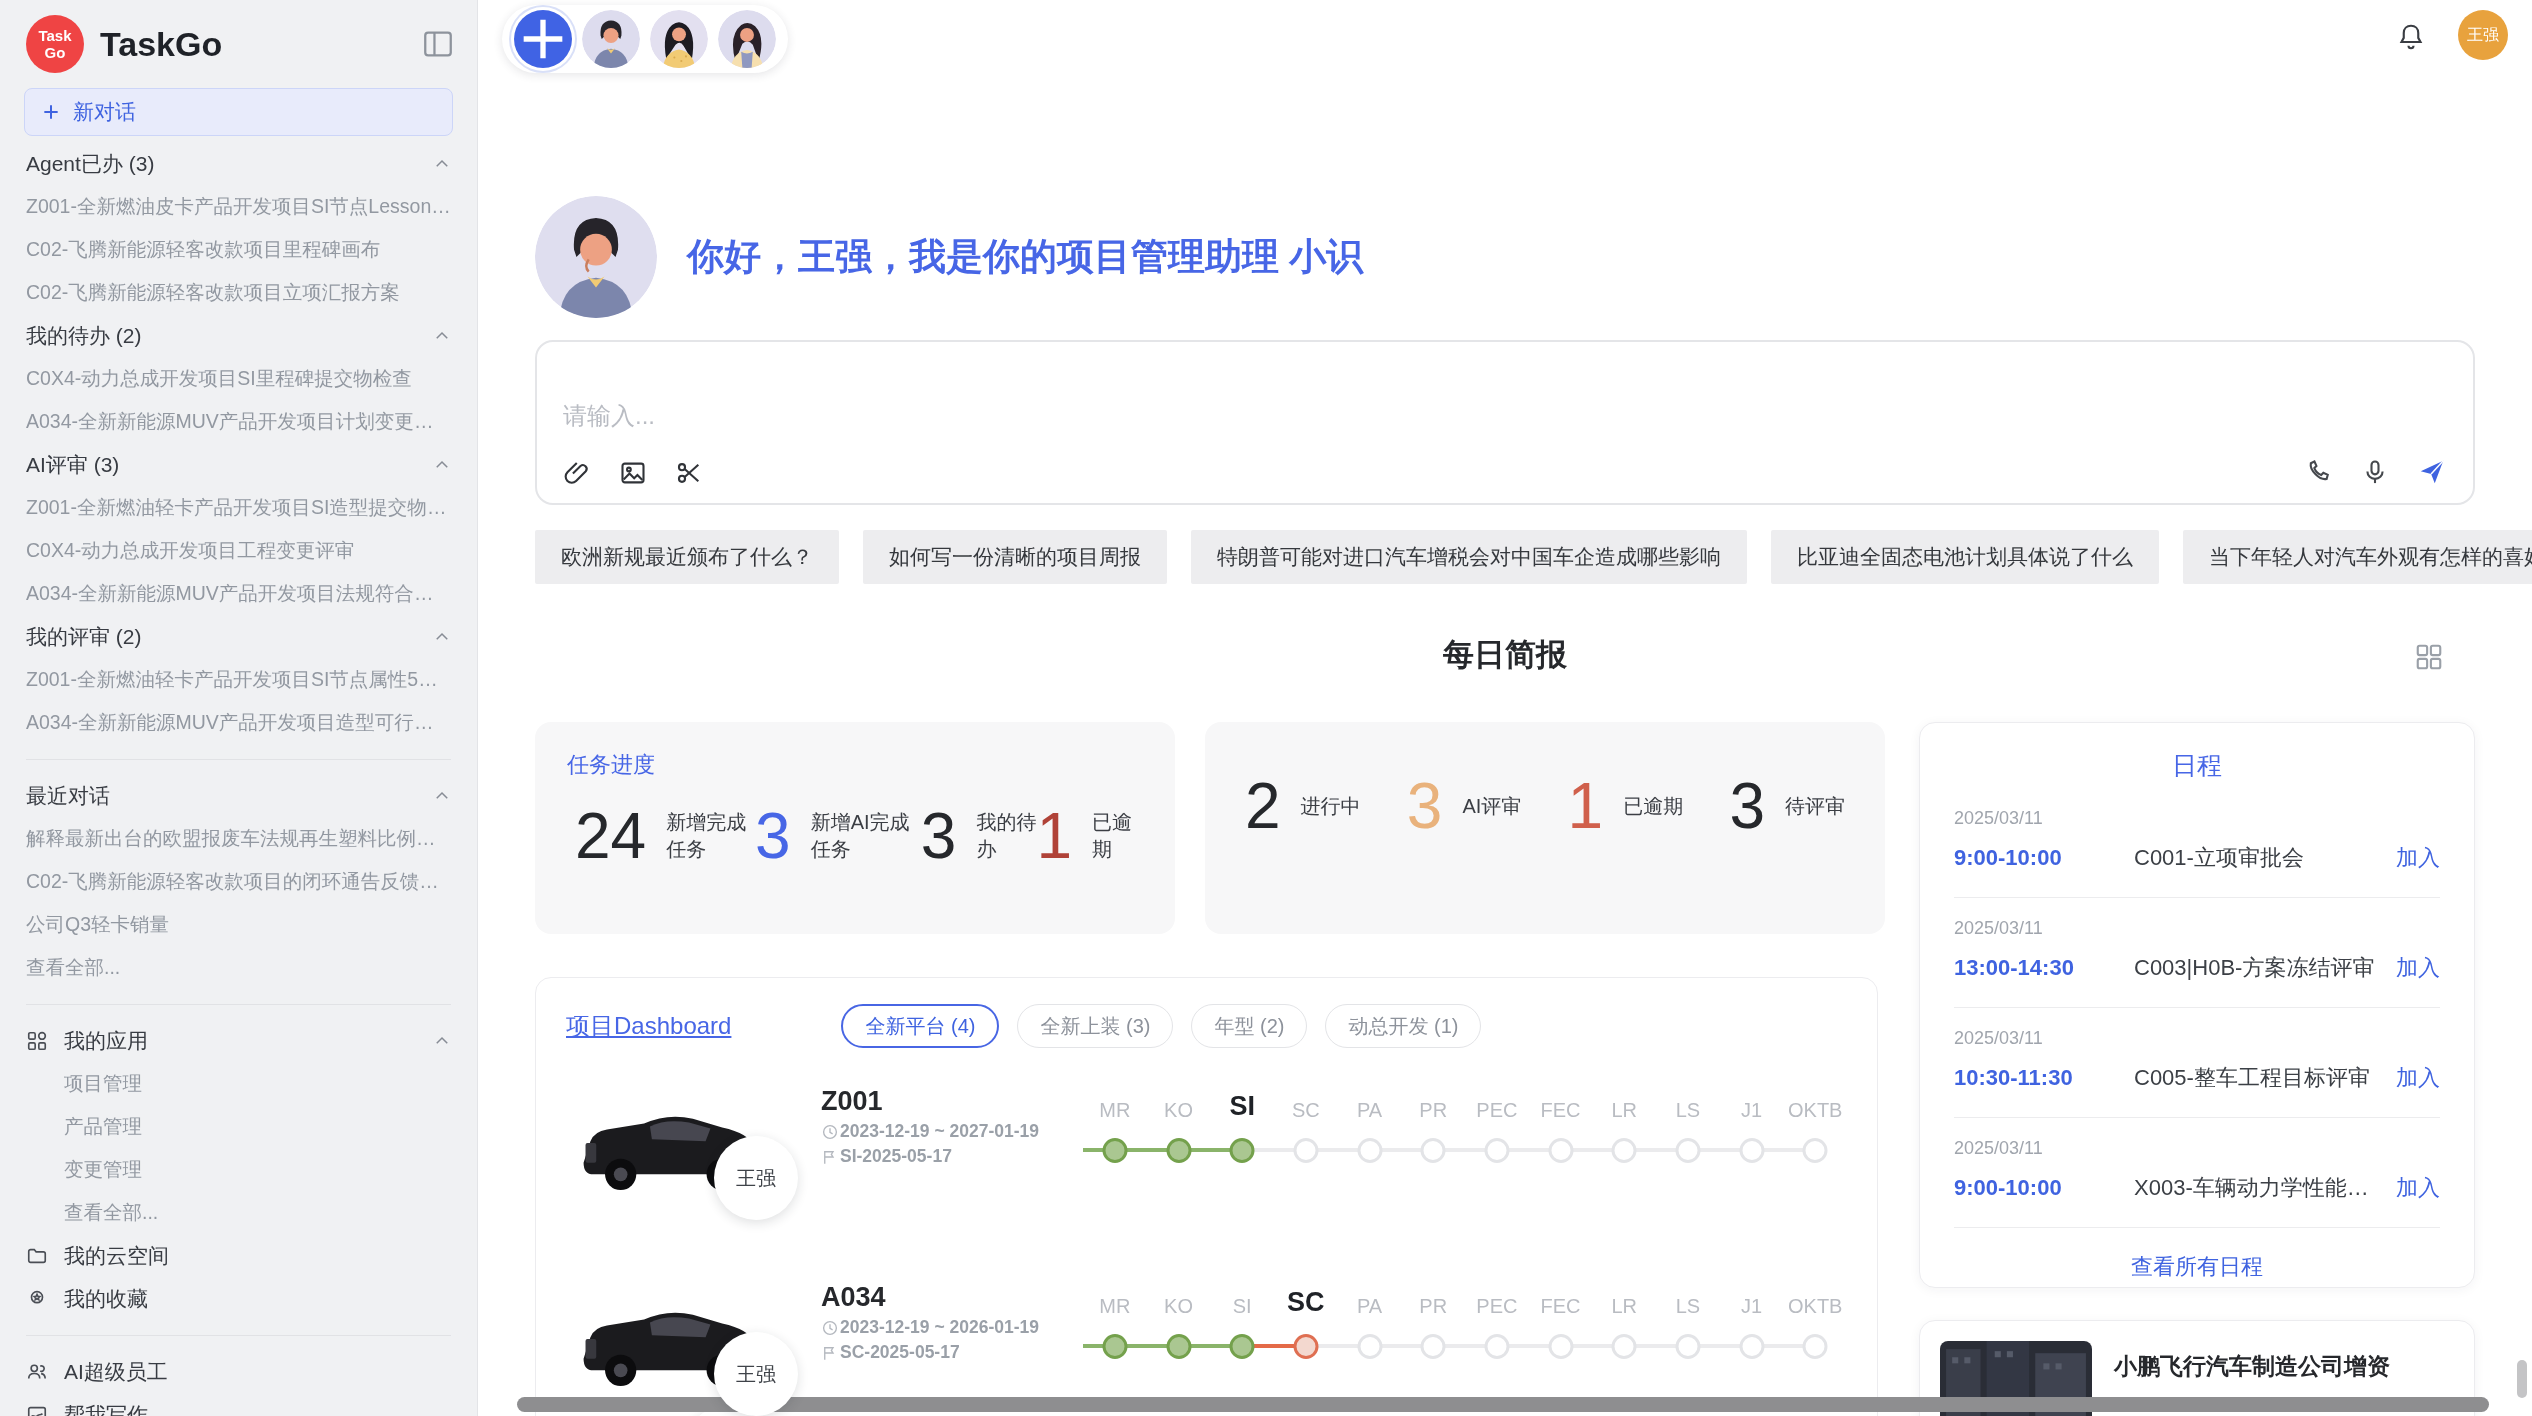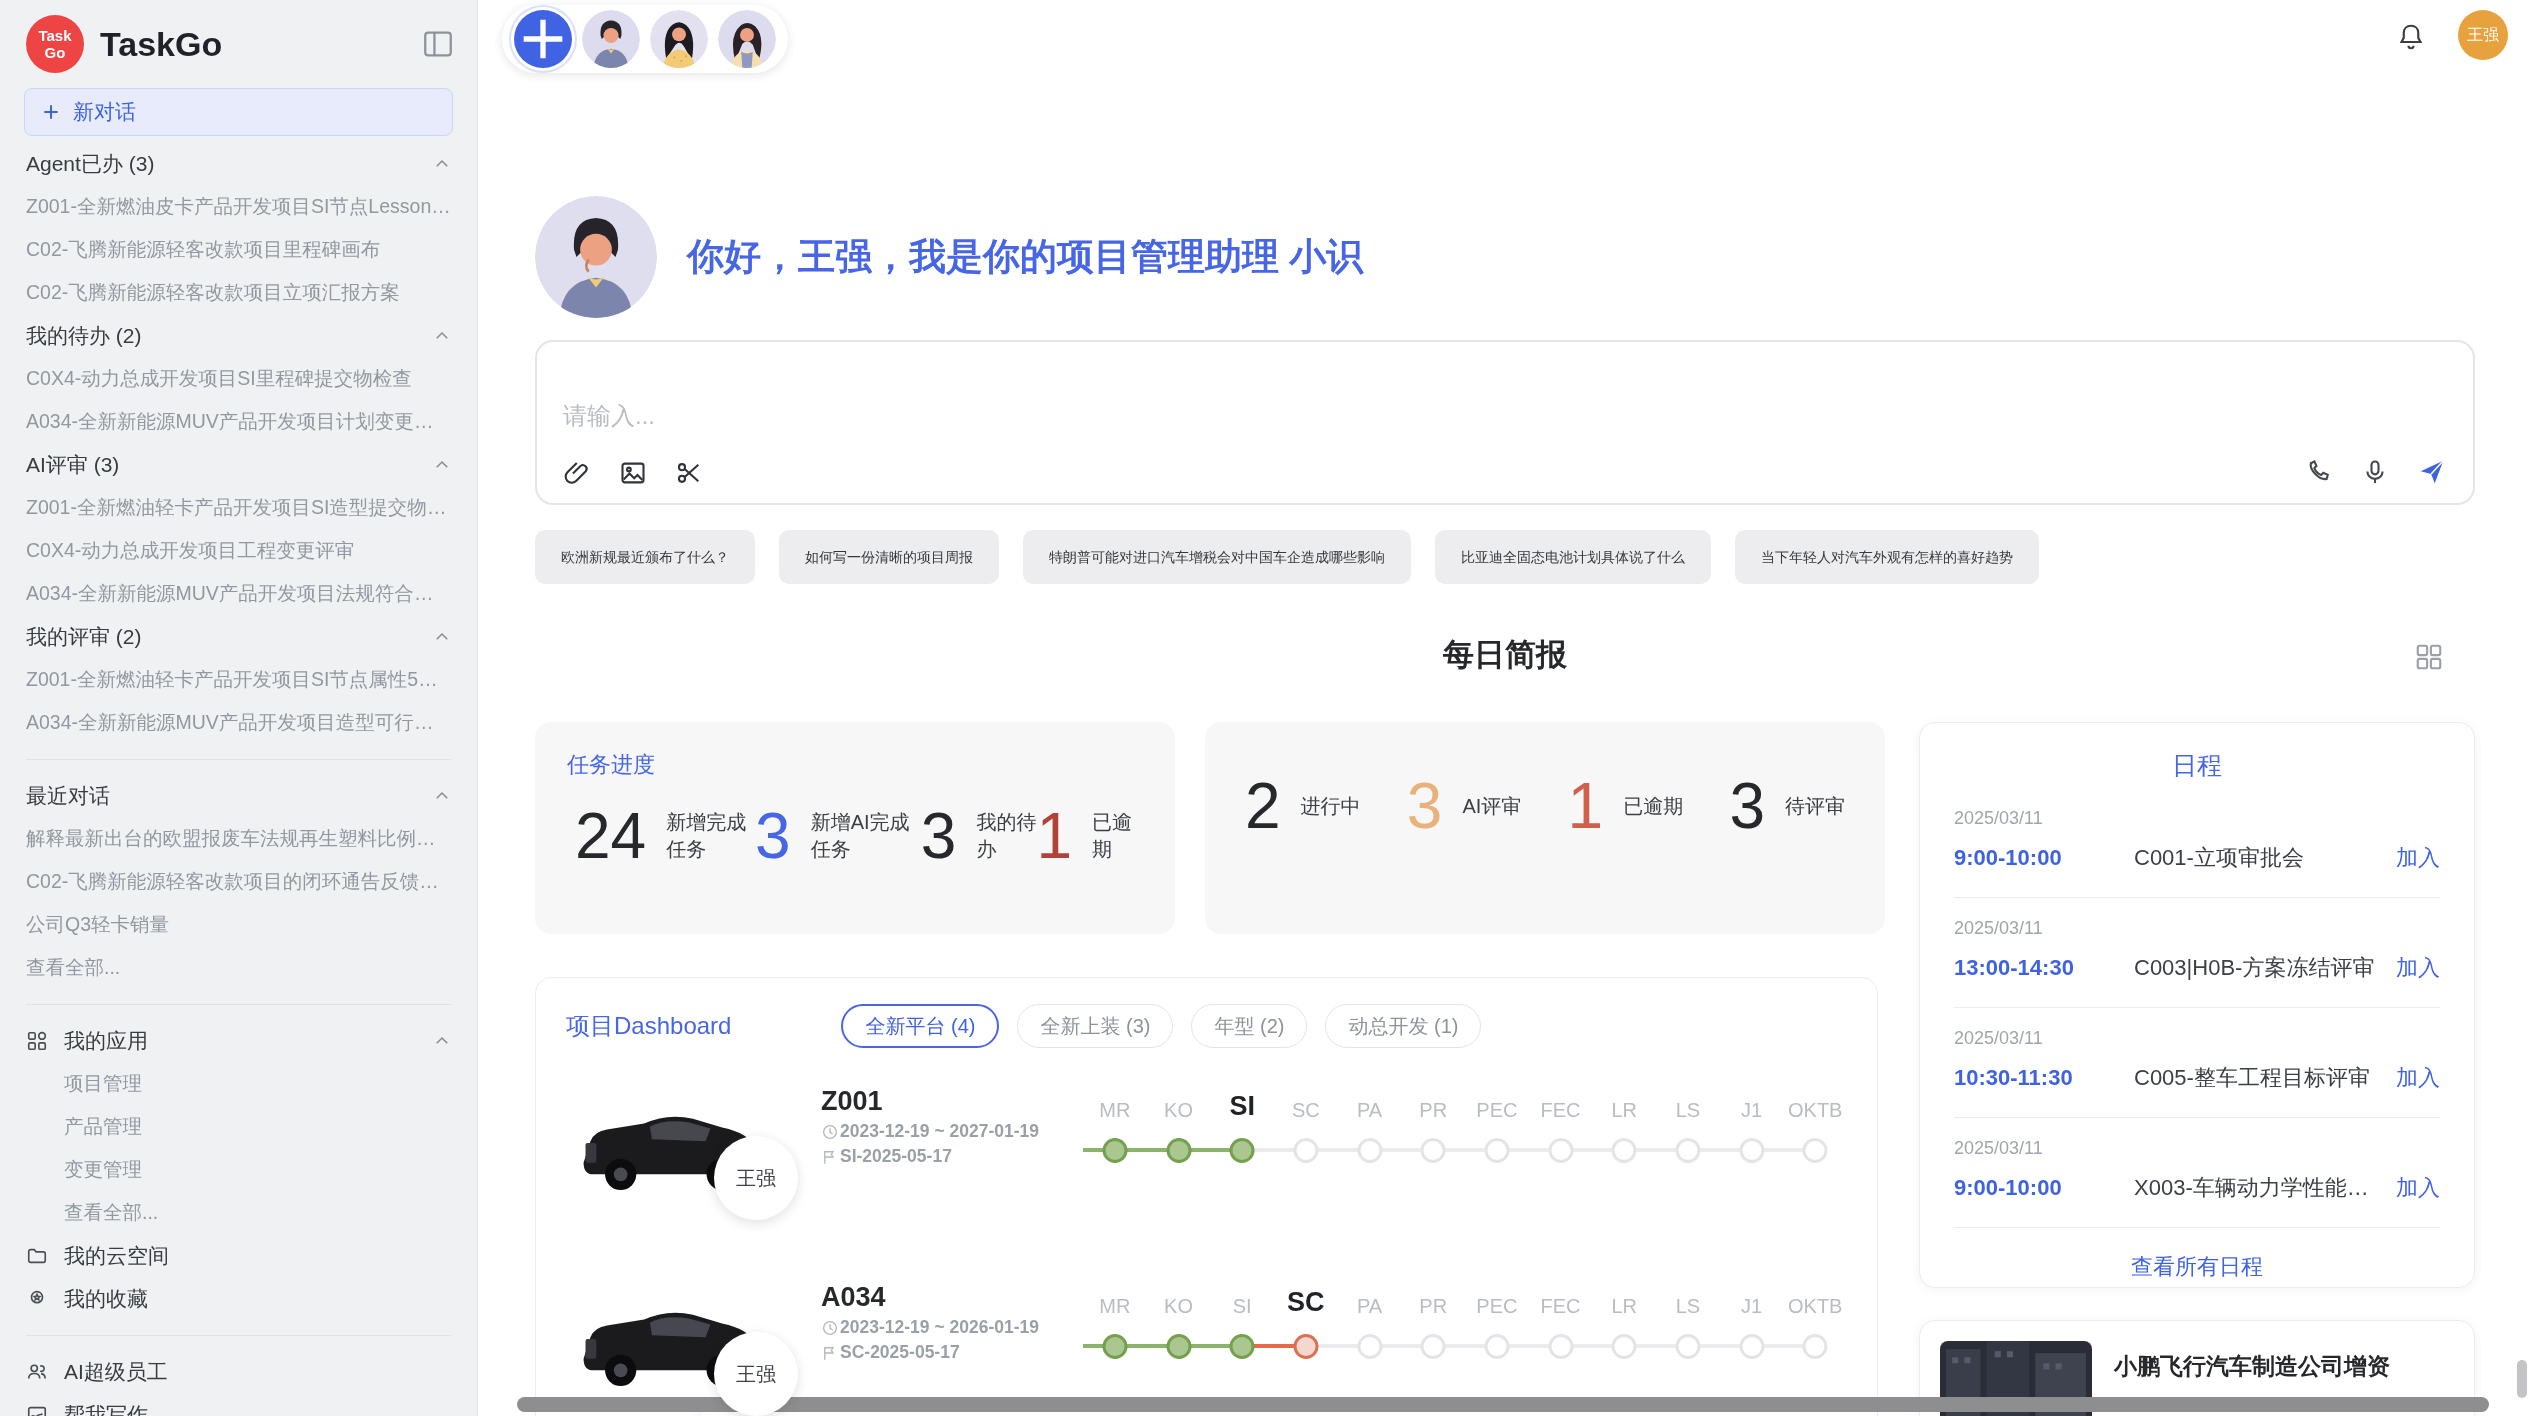--- a/index.html
+++ b/index.html
@@ -62,22 +62,22 @@
   .input-card textarea { position:absolute; left:26px; top:58px; right:26px; height:60px;
     border:none; outline:none; resize:none; font-size:24px; color:#3a3d43;
     font-family:"Liberation Sans","DejaVu Sans",sans-serif; }
   .input-card textarea::placeholder { color:#b9bcc3; }
   .in-icons-left { position:absolute; left:26px; bottom:16px; display:flex; gap:28px; color:#303338; }
   .in-icons-right { position:absolute; right:26px; bottom:16px; display:flex; gap:28px; align-items:center; color:#45484d; }
   .send-ic { color:#3f63e0; }
 
   
   .chips { position:absolute; left:57px; top:530px; width:1940px; display:flex; gap:24px; }
-  .chip { height:54px; line-height:54px; padding:0 26px; background:#ededef; border-radius:10px;
-    font-size:14px; color:#35383d; white-space:nowrap; cursor:pointer; }
+  .chip { height:54px; line-height:54px; padding:0 26px; background:#ededef; border-radius:2px;
+    font-size:21px; color:#35383d; white-space:nowrap; cursor:pointer; }
 
   
   .brief-title { position:absolute; left:0; right:0; top:634px; text-align:center;
     font-size:31px; font-weight:700; color:#26282c; }
   .brief-grid { position:absolute; right:88px; top:642px; color:#9aa0a8; cursor:pointer; }
 
   .stats-row { position:absolute; left:57px; top:722px; display:flex; gap:30px; }
   .stat-card { background:#f7f7f8; border-radius:16px; height:212px; padding:28px 32px; }
   .stat-card.c1 { width:640px; }
   .stat-card.c2 { width:680px; }
@@ -86,21 +86,21 @@
   .stat { display:flex; flex-direction:row; align-items:center; gap:20px; }
   .stat .num { font-size:64px; font-weight:500; line-height:64px; }
   .stat .lbl { font-size:20px; color:#3b3e44; }
   .num.dark { color:#26282c; } .num.blue { color:#4766e6; }
   .num.red1 { color:#b04238; } .num.orange { color:#e9b27c; } .num.red2 { color:#d0604c; }
 
   
   .dash-card { position:absolute; left:57px; top:977px; width:1343px; height:560px;
     background:#fff; border:1px solid #ececef; border-radius:16px; padding:26px 30px; }
   .dash-head { display:flex; align-items:center; }
-  .dash-title { font-size:24px; color:#4766e6; }
+  .dash-title { font-size:24px; color:#4766e6;text-decoration:underline; }
   .dash-tabs { display:flex; gap:18px; margin-left:110px;justify-content:space-between; }
   .tab { height:44px; line-height:42px; padding:0 22px; border-radius:22px; font-size:20px;
     border:1px solid #e3e4e7; color:#8d929b; background:#fff; cursor:pointer; white-space:nowrap; }
   .tab.active { border:2px solid #4866e4; color:#3f63e0; line-height:40px; }
 
   .proj-row { position:relative; display:flex; height:160px; margin-top:36px; }
   .car-wrap { width:255px; position:relative; flex:none; }
   .car-wrap svg.car { width:205px; height:128px; }
   .owner-badge { position:absolute; left:148px; top:52px; width:84px; height:84px; border-radius:50%;
     background:#fff; box-shadow:0 3px 12px rgba(30,34,44,.14); display:flex; align-items:center;

